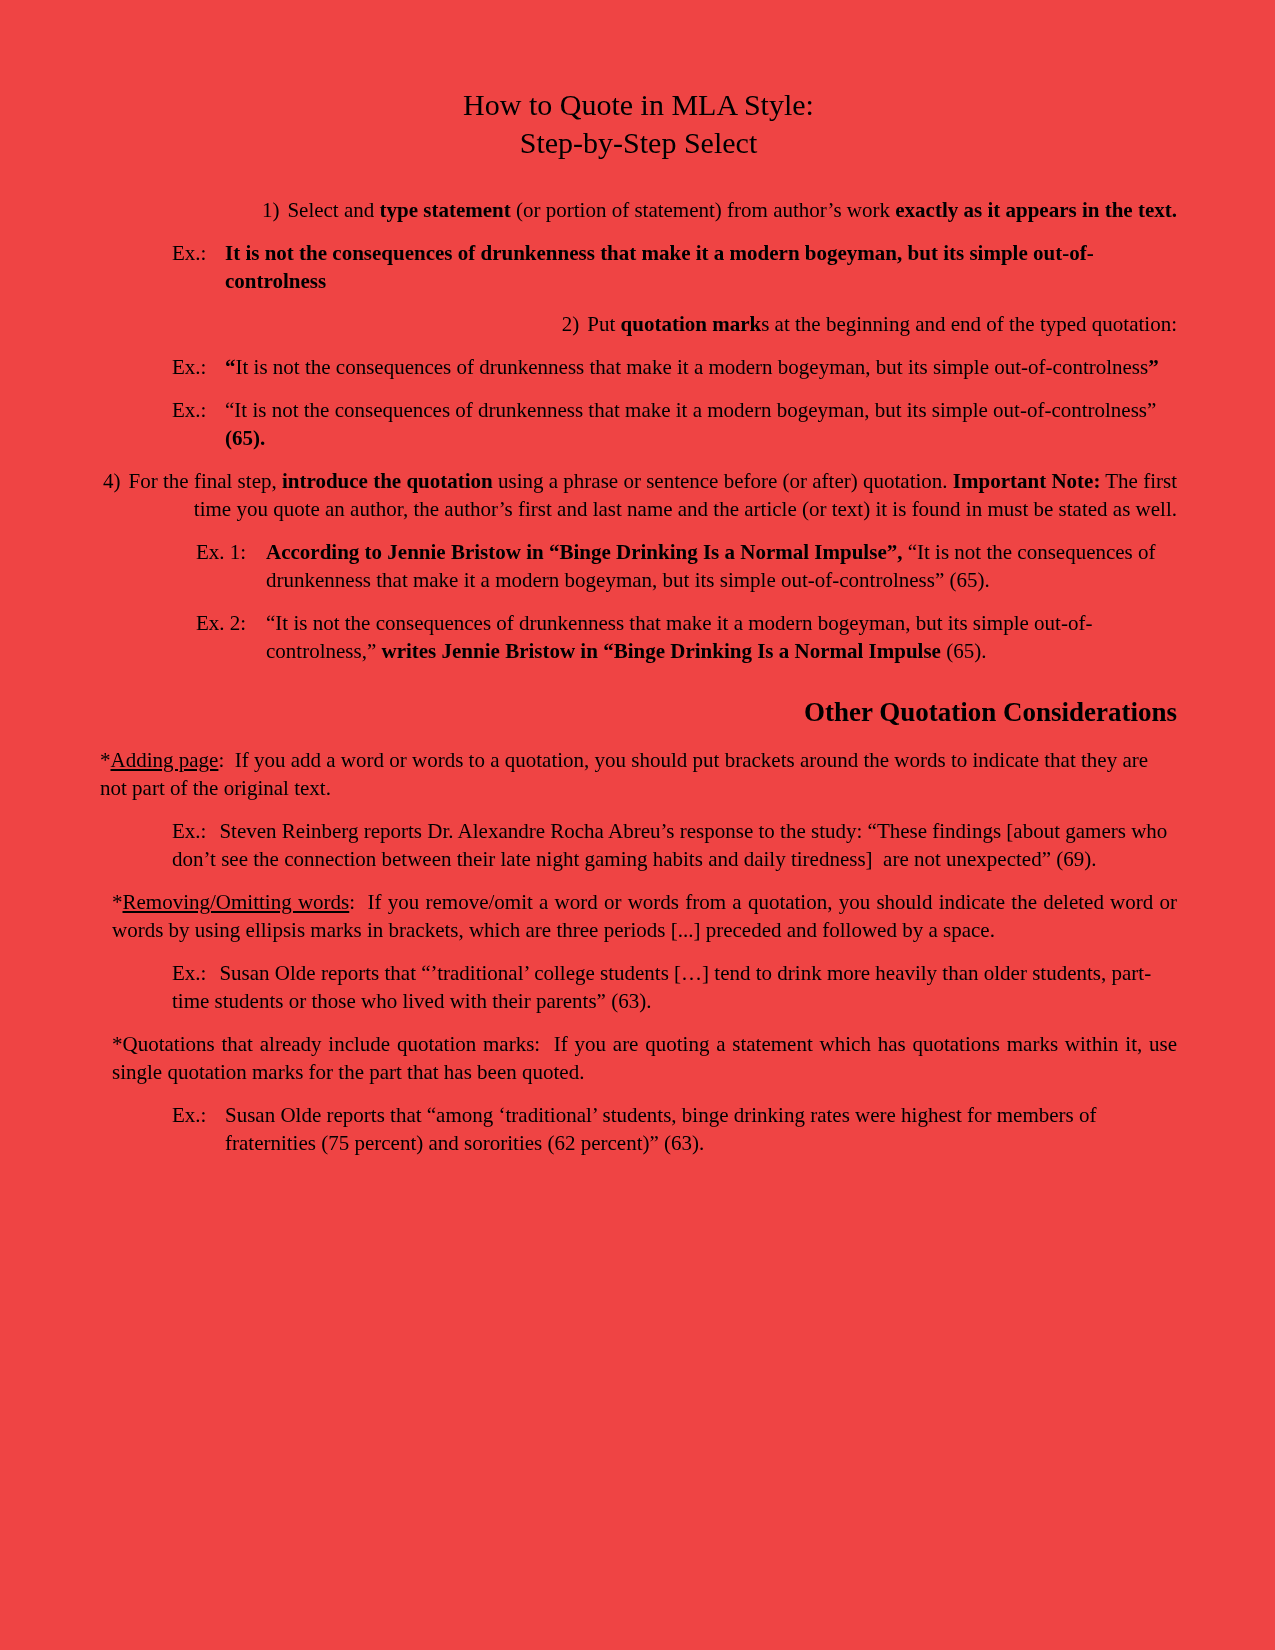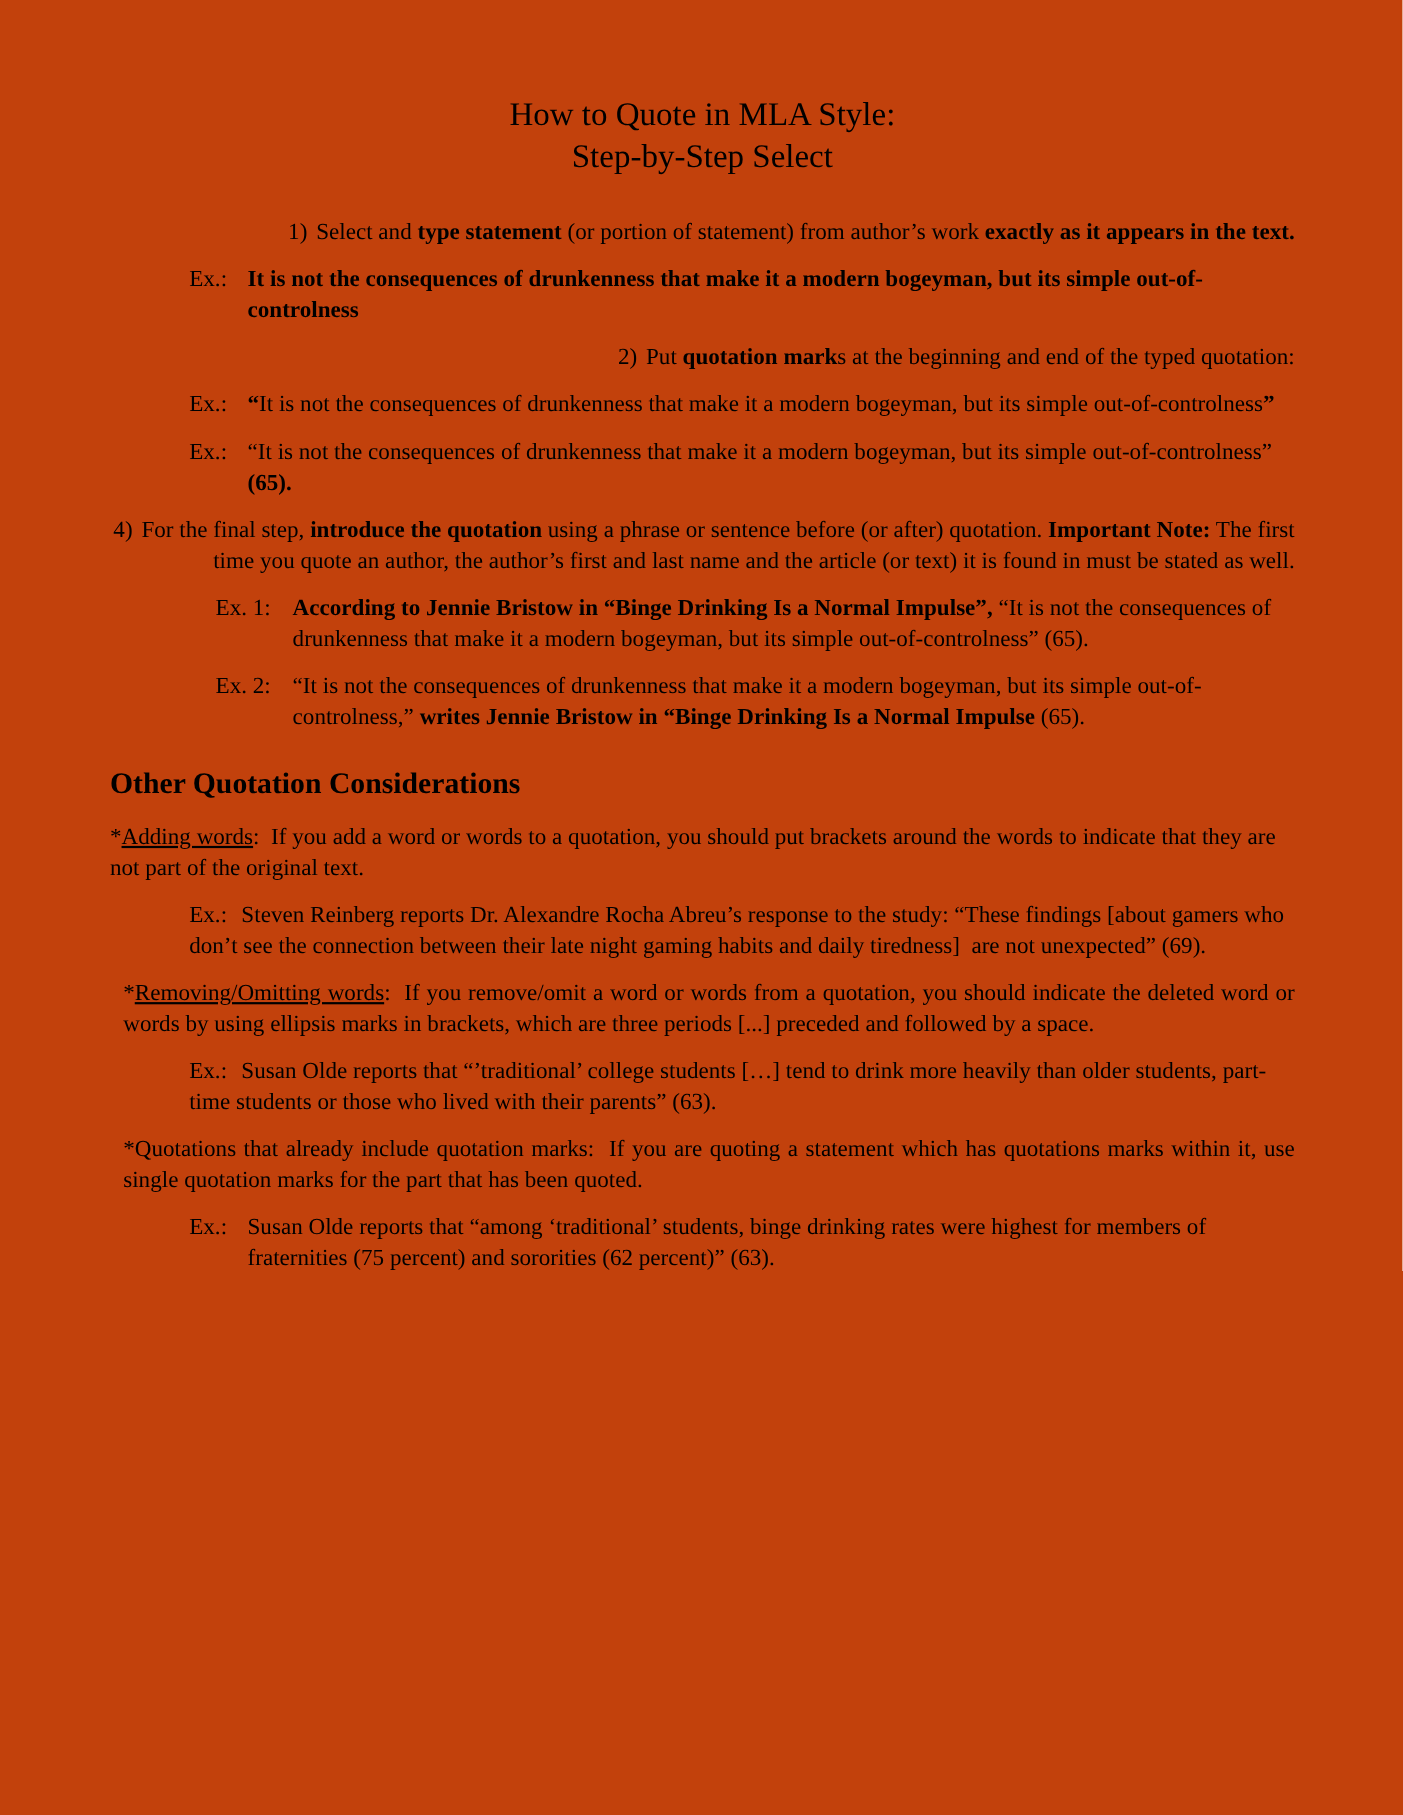--- a/index.html
+++ b/index.html
@@ -9,21 +9,21 @@
     height: 1650px;
     font-family: "Liberation Serif", "DejaVu Serif", serif;
     color: #000000;
     -webkit-font-smoothing: antialiased;
   }
   .page {
     width: 1275px;
     height: 1650px;
     padding: 86px 98px 40px 100px;
     overflow: hidden;
-    background: #c2410c;
+    background: #ef4444;
   }
   .title {
     text-align: center;
     font-size: 30px;
     line-height: 38px;
     margin-bottom: 34px;
   }
   .para {
     font-size: 21px;
     line-height: 28px;
@@ -41,21 +41,21 @@
     display: flex;
     margin-left: 72px;
   }
   .ex .lbl { flex: 0 0 53px; }
   .ex.wide .lbl { flex: 0 0 70px; margin-left: 24px; }
   .ex .ex-body { flex: 1; }
   .ex-inline { margin-left: 72px; }
   .lbl-inline { margin-right: 13px; }
   .justify { text-align: justify; margin-left: 12px; }
   .section-heading {
-    text-align: left;
+    text-align: right;
     font-size: 27px;
     line-height: 34px;
     margin-top: 30px;
     margin-bottom: 17px;
   }
 </style>
 </head>
 <body>
 
 <div class="page">
@@ -92,21 +92,21 @@
     <p class="ex-body"><span class="b">According to Jennie Bristow in “Binge Drinking Is a Normal Impulse”,</span><span> “It is not the consequences of drunkenness that make it a modern bogeyman, but its simple out-of-controlness” (65).</span></p>
   </div>
 
   <div class="para ex wide">
     <span class="lbl">Ex. 2:</span>
     <p class="ex-body"><span>“It is not the consequences of drunkenness that make it a modern bogeyman, but its simple out-of-controlness,” </span><span class="b">writes Jennie Bristow in “Binge Drinking Is a Normal Impulse</span><span> (65).</span></p>
   </div>
 
   <h2 class="section-heading">Other Quotation Considerations</h2>
 
-  <p class="para"><span>*</span><span class="u">Adding words</span><span>:&nbsp; If you add a word or words to a quotation, you should put brackets around the words to indicate that they are not part of the original text.</span></p>
+  <p class="para"><span>*</span><span class="u">Adding page</span><span>:&nbsp; If you add a word or words to a quotation, you should put brackets around the words to indicate that they are not part of the original text.</span></p>
 
   <p class="para ex-inline"><span class="lbl-inline">Ex.:</span><span>Steven Reinberg reports Dr. Alexandre Rocha Abreu’s response to the study: “These findings [about gamers who don’t see the connection between their late night gaming habits and daily tiredness]&nbsp; are not unexpected” (69).</span></p>
 
   <p class="para justify"><span>*</span><span class="u">Removing/Omitting words</span><span>:&nbsp; If you remove/omit a word or words from a quotation, you should indicate the deleted word or words by using ellipsis marks in brackets, which are three periods [...] preceded and followed by a space.</span></p>
 
   <p class="para ex-inline"><span class="lbl-inline">Ex.:</span><span>Susan Olde reports that “’traditional’ college students […] tend to drink more heavily than older students, part-time students or those who lived with their parents” (63).</span></p>
 
   <p class="para justify"><span>*Quotations that already include quotation marks:&nbsp; If you are quoting a statement which has quotations marks within it, use single quotation marks for the part that has been quoted.</span></p>
 
   <div class="para ex">

